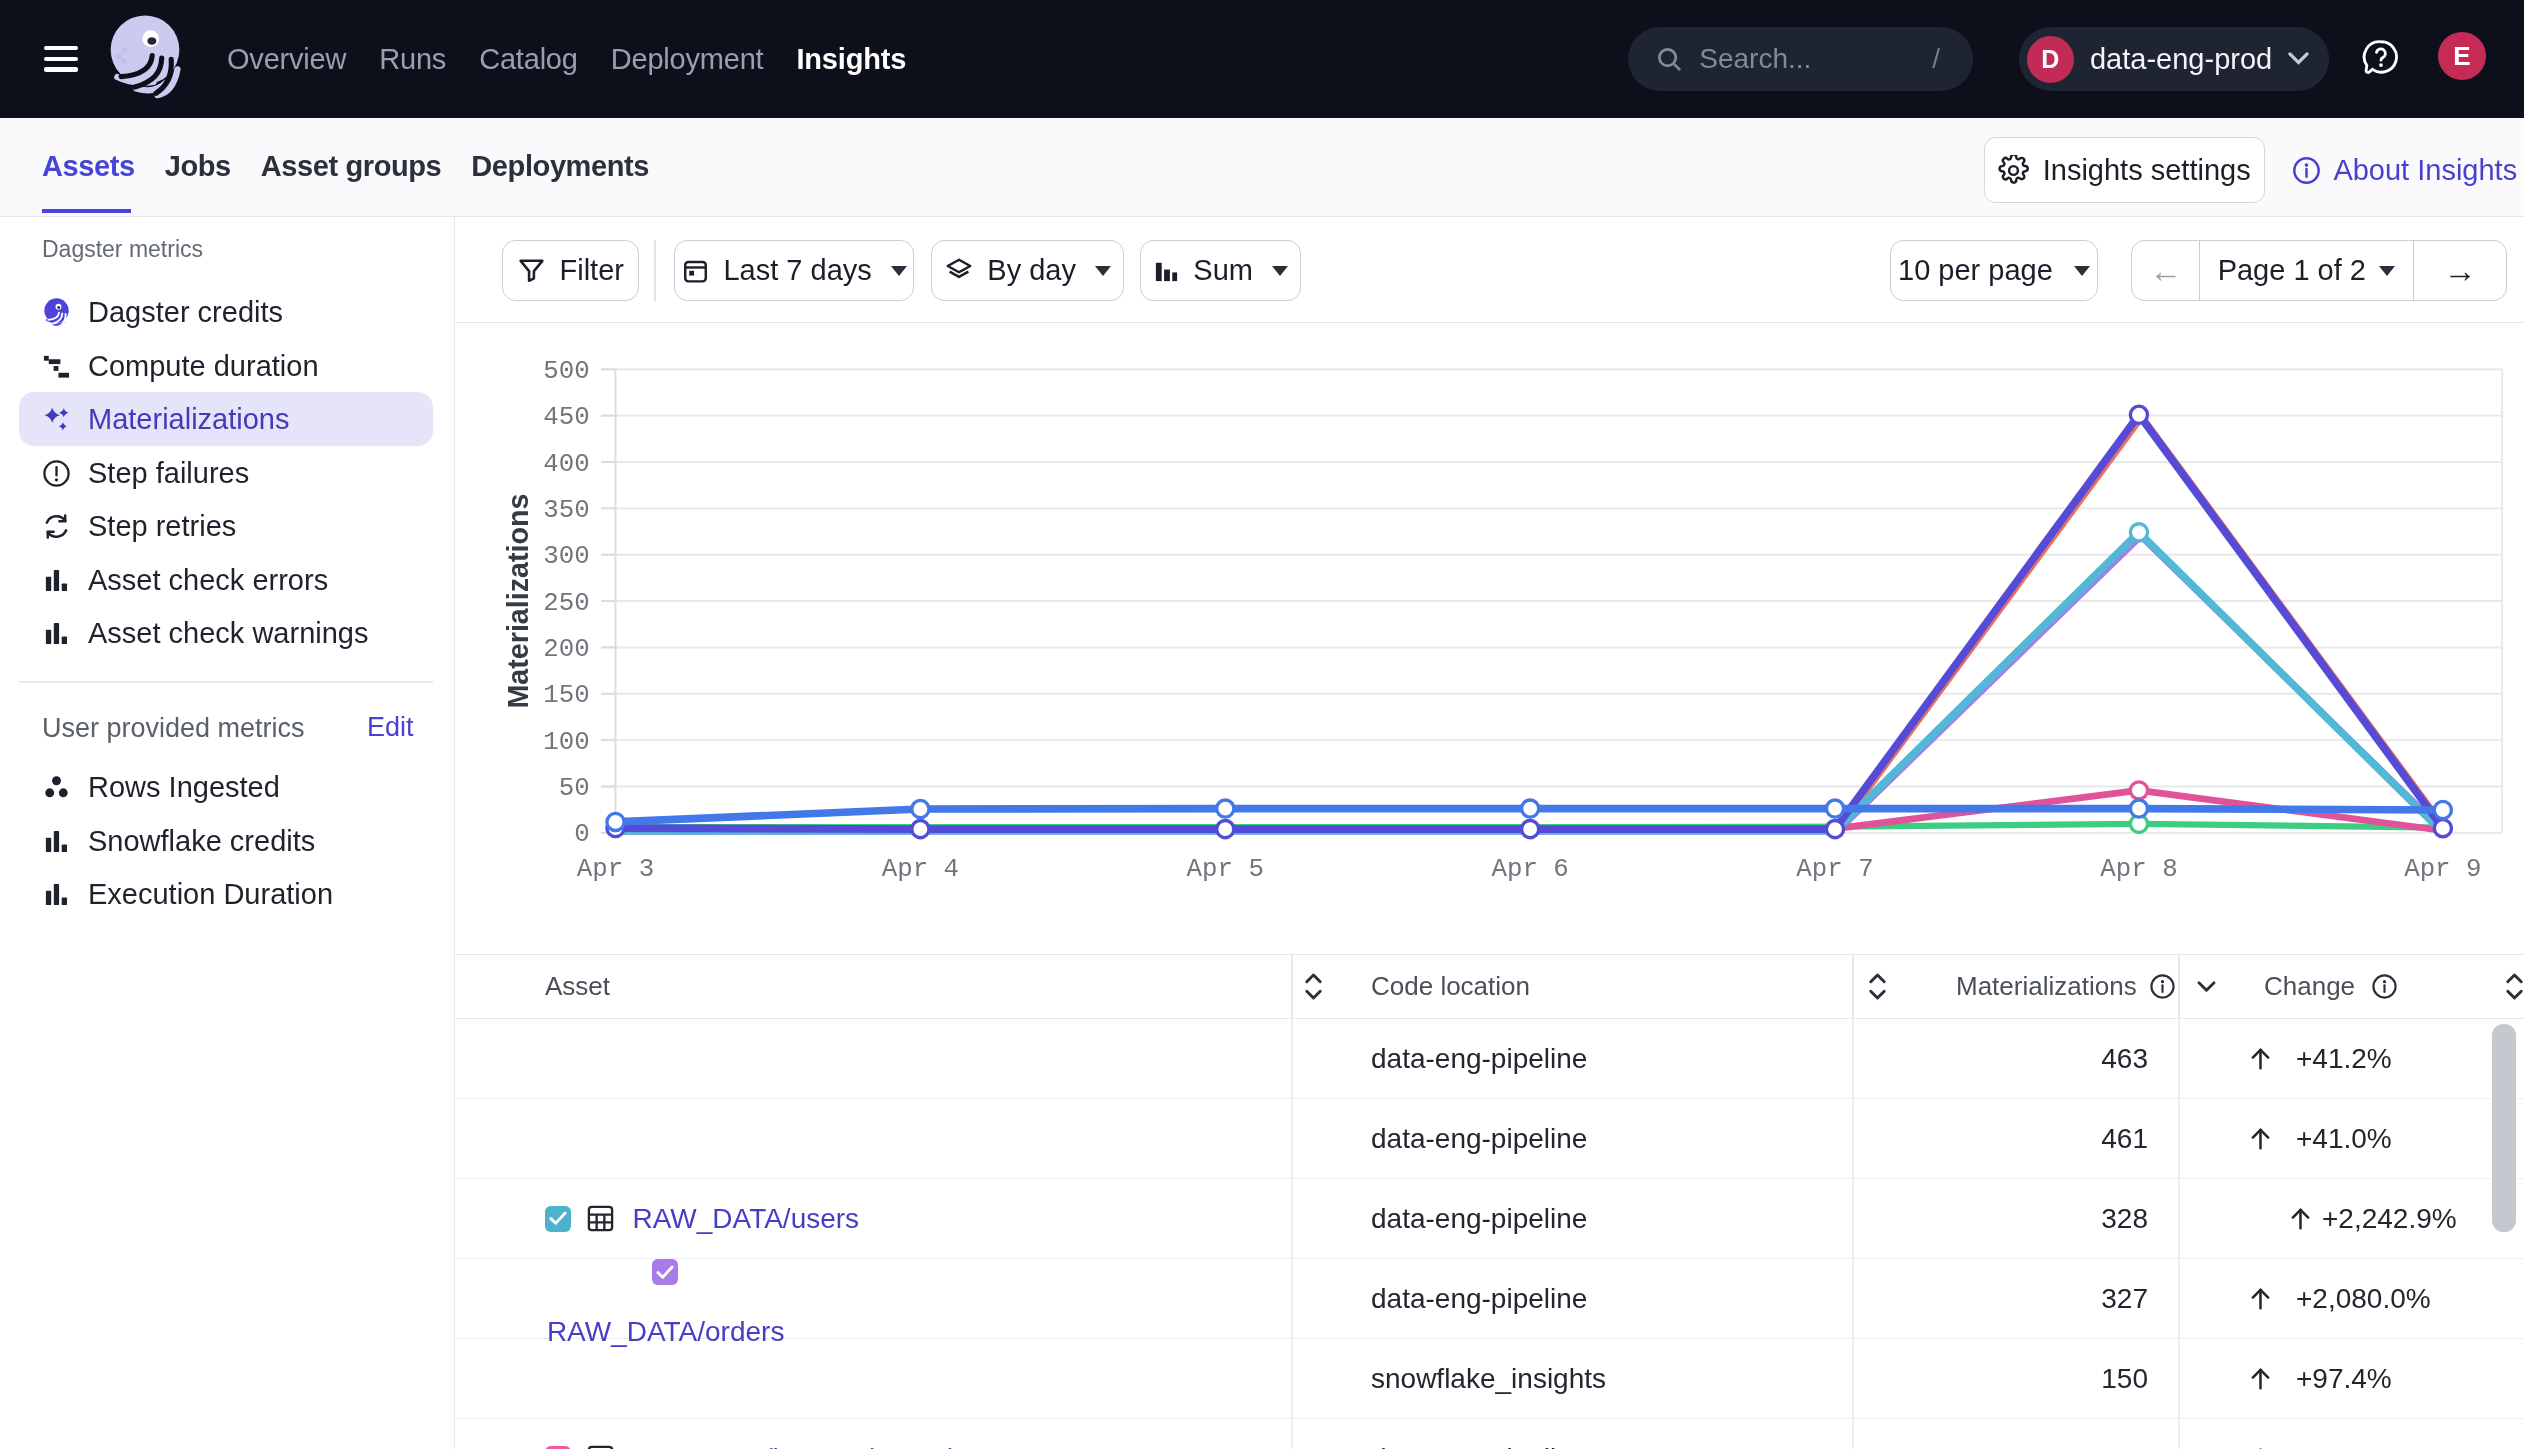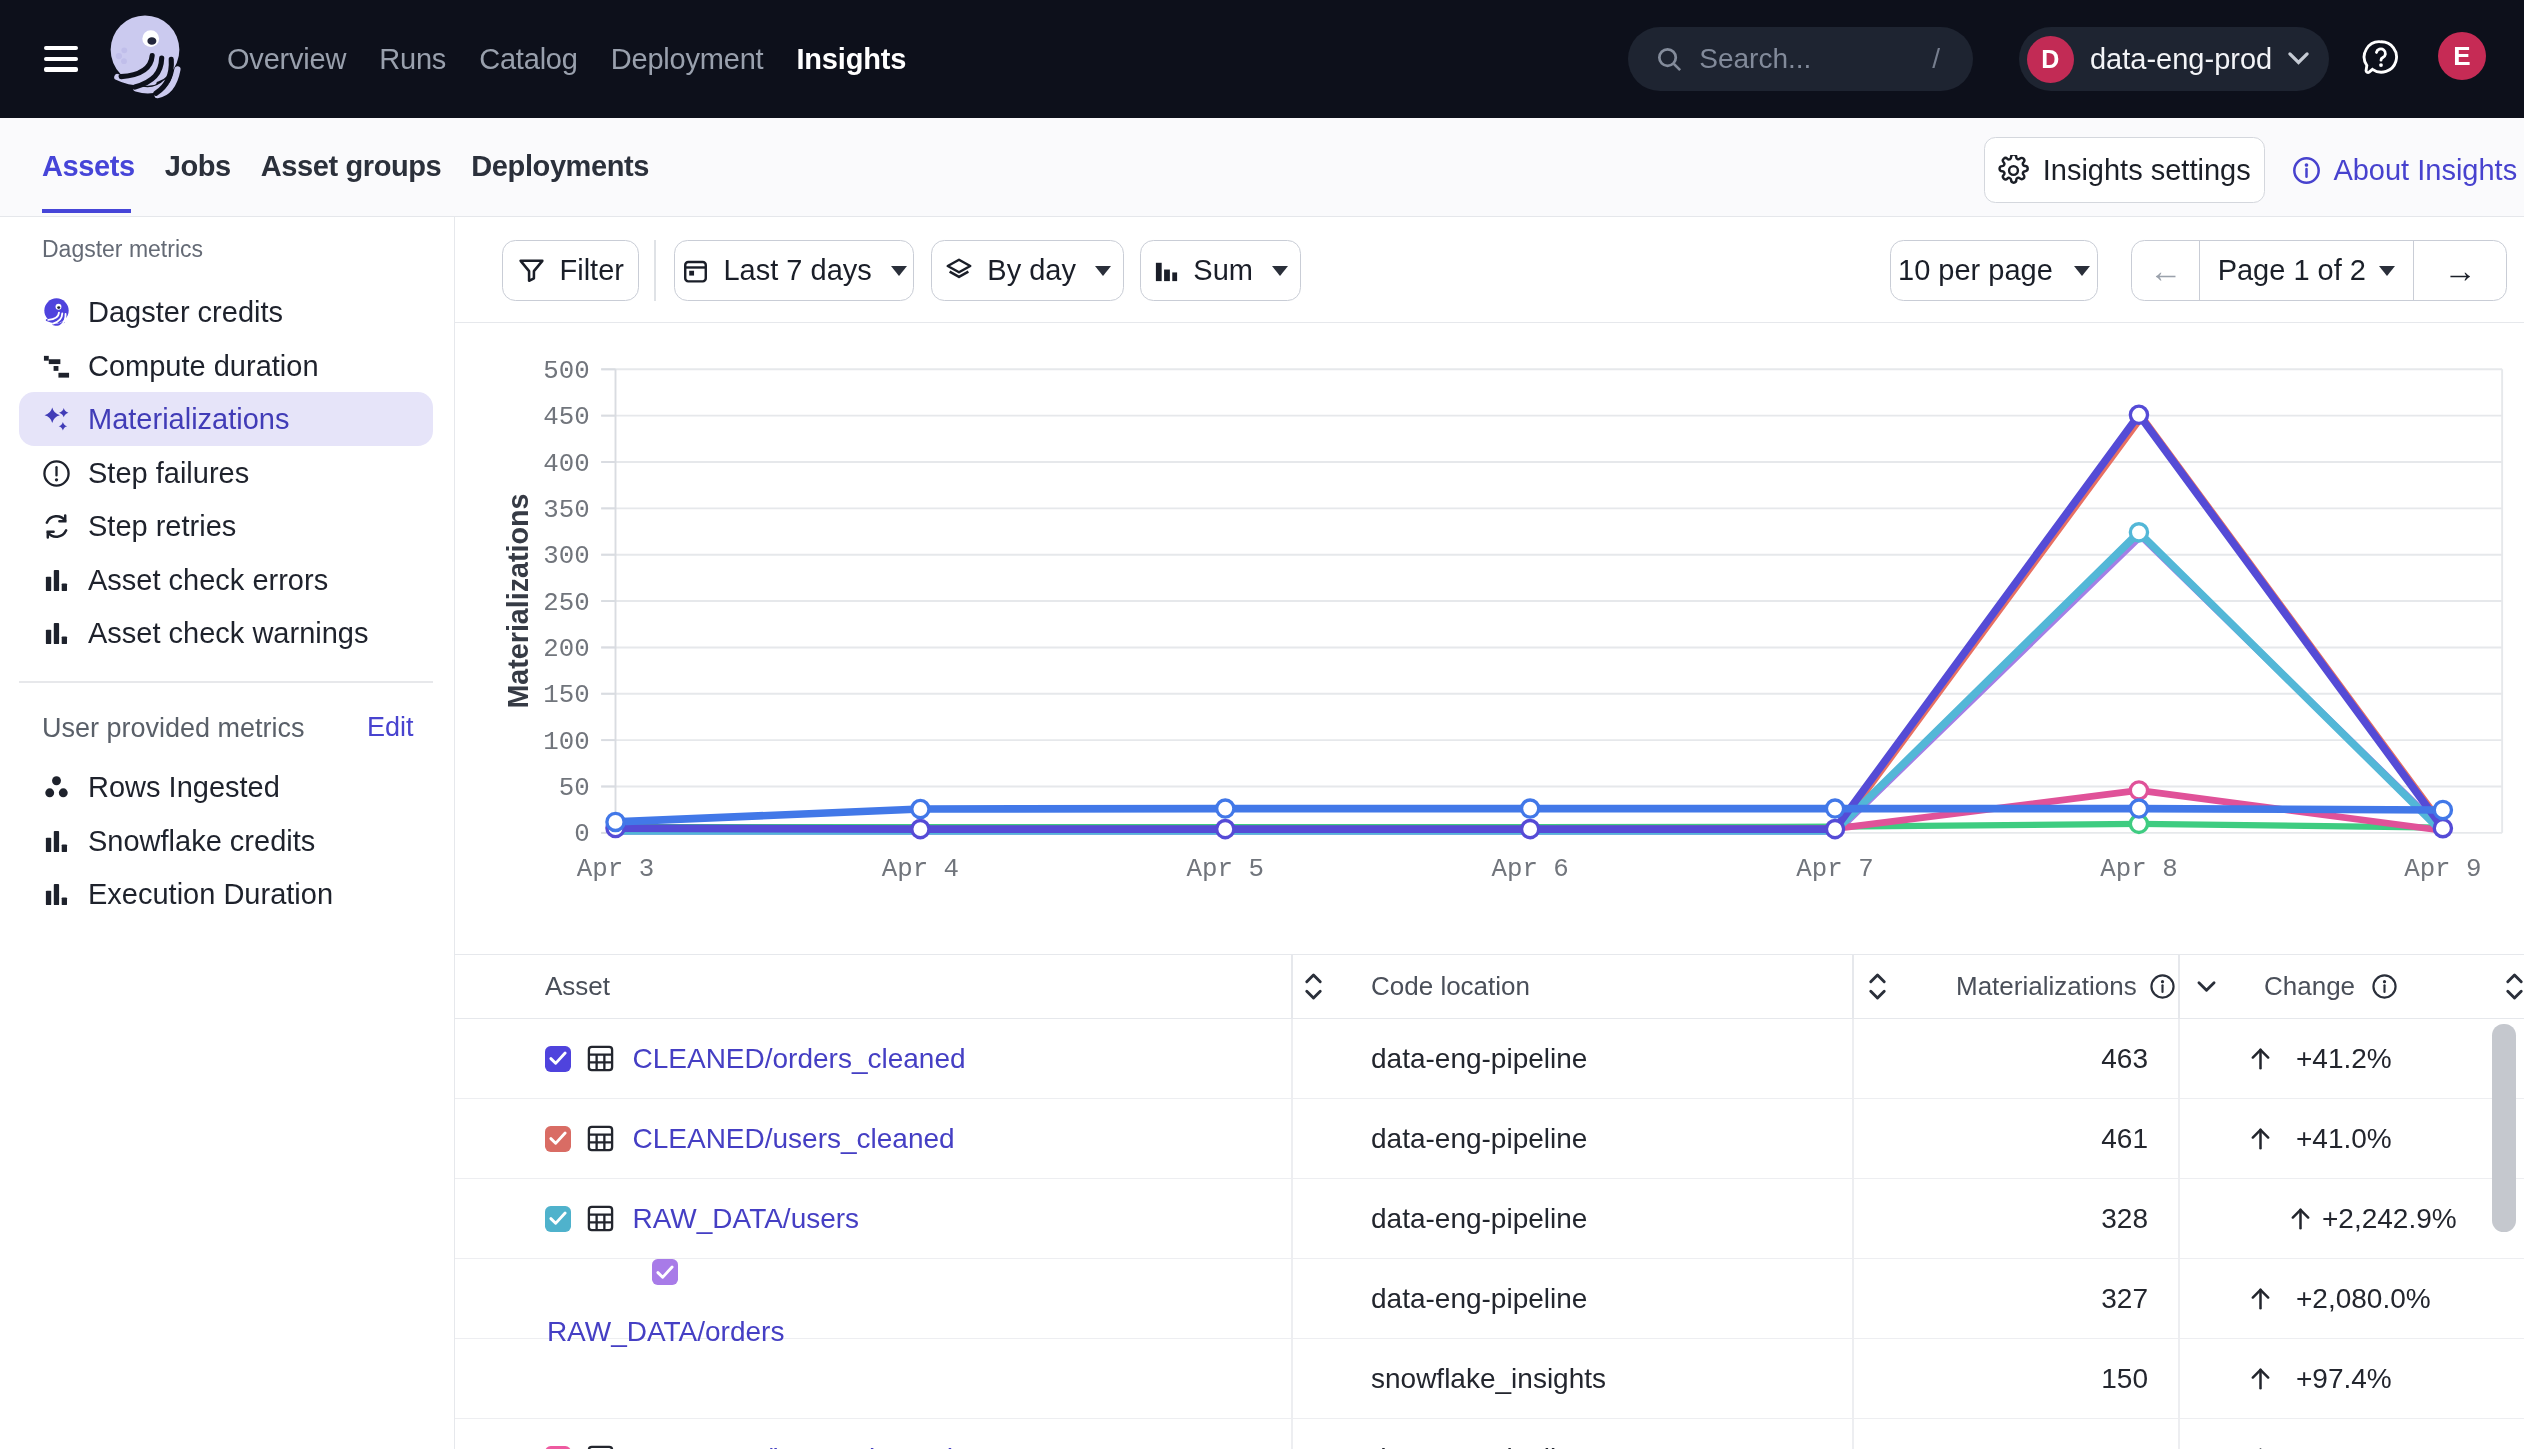--- a/index.html
+++ b/index.html
@@ -407,58 +407,34 @@
         <svg width="25" height="33" viewBox="0 0 26 34" fill="none" stroke="#2A2F3A" stroke-width="3" stroke-linecap="round" stroke-linejoin="round">
           <path d="M6 12 L13 5 L20 12"></path>
           <path d="M6 22 L13 29 L20 22"></path>
         </svg>
       </div>
   <div class="cdiv c1" style="background:#E6E8EC"></div>
       <div class="cdiv c2" style="background:#E6E8EC"></div>
       <div class="cdiv c3" style="background:#E6E8EC"></div>
 </div>
     <div class="trow">
-    <div class="cell" style="left:46px; gap:15.3px;">
-        <span class="cb" style="background:#4F43DD">
-          <svg width="18" height="14.3" viewBox="0 0 19 15" fill="none" stroke="#fff" stroke-width="3" stroke-linecap="round" stroke-linejoin="round">
-            <path d="M2 8 L7 13 L17 2"></path>
-          </svg>
-        </span>
-        <svg width="29" height="29" viewBox="0 0 30 30" fill="none" stroke="#23262E" stroke-width="2.4">
-          <rect x="3" y="3" width="24" height="24" rx="3"></rect>
-          <path d="M3 11 H27 M3 19 H27 M11 11 V27 M19 11 V27"></path>
-        </svg>
-        <span class="alink" style="margin-left:1.9px">CLEANED/orders_cleaned</span>
-      </div>
     <div class="cell" style="left:872px">data-eng-pipeline</div>
     <div class="num">463</div>
     <div class="cell" style="left:1748px; gap:22px;">
         <svg width="27" height="27" viewBox="0 0 28 28" fill="none" stroke="#23262E" stroke-width="2.6" stroke-linecap="round" stroke-linejoin="round">
           <path d="M14 24 L14 5"></path>
           <path d="M6 13 L14 5 L22 13"></path>
         </svg>
         <span>+41.2%</span>
       </div>
     <div class="cdiv c1"></div>
       <div class="cdiv c2"></div>
       <div class="cdiv c3"></div>
   </div>
     <div class="trow">
-    <div class="cell" style="left:46px; gap:15.3px;">
-        <span class="cb" style="background:#D96C64">
-          <svg width="18" height="14.3" viewBox="0 0 19 15" fill="none" stroke="#fff" stroke-width="3" stroke-linecap="round" stroke-linejoin="round">
-            <path d="M2 8 L7 13 L17 2"></path>
-          </svg>
-        </span>
-        <svg width="29" height="29" viewBox="0 0 30 30" fill="none" stroke="#23262E" stroke-width="2.4">
-          <rect x="3" y="3" width="24" height="24" rx="3"></rect>
-          <path d="M3 11 H27 M3 19 H27 M11 11 V27 M19 11 V27"></path>
-        </svg>
-        <span class="alink" style="margin-left:1.9px">CLEANED/users_cleaned</span>
-      </div>
     <div class="cell" style="left:872px">data-eng-pipeline</div>
     <div class="num">461</div>
     <div class="cell" style="left:1748px; gap:22px;">
         <svg width="27" height="27" viewBox="0 0 28 28" fill="none" stroke="#23262E" stroke-width="2.6" stroke-linecap="round" stroke-linejoin="round">
           <path d="M14 24 L14 5"></path>
           <path d="M6 13 L14 5 L22 13"></path>
         </svg>
         <span>+41.0%</span>
       </div>
     <div class="cdiv c1"></div>

